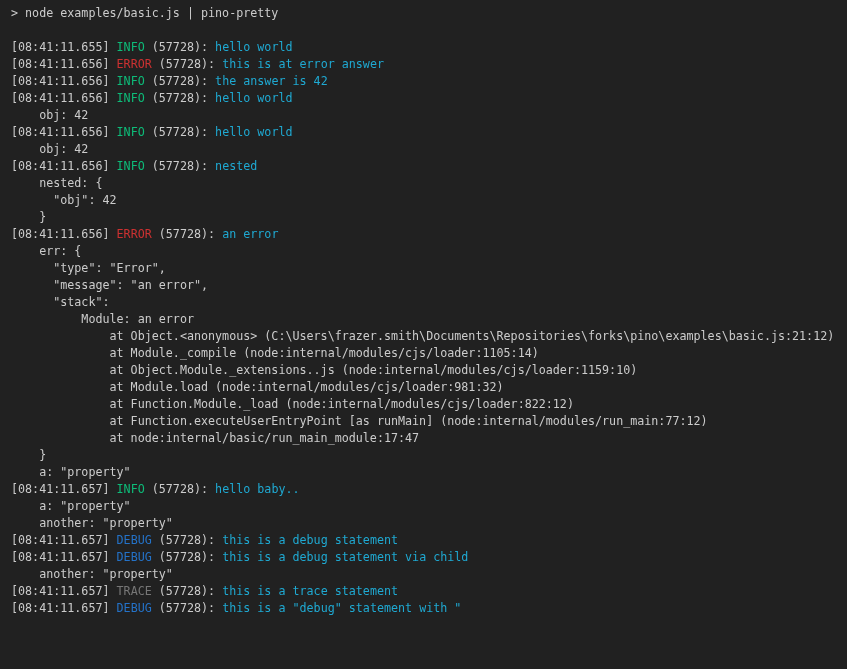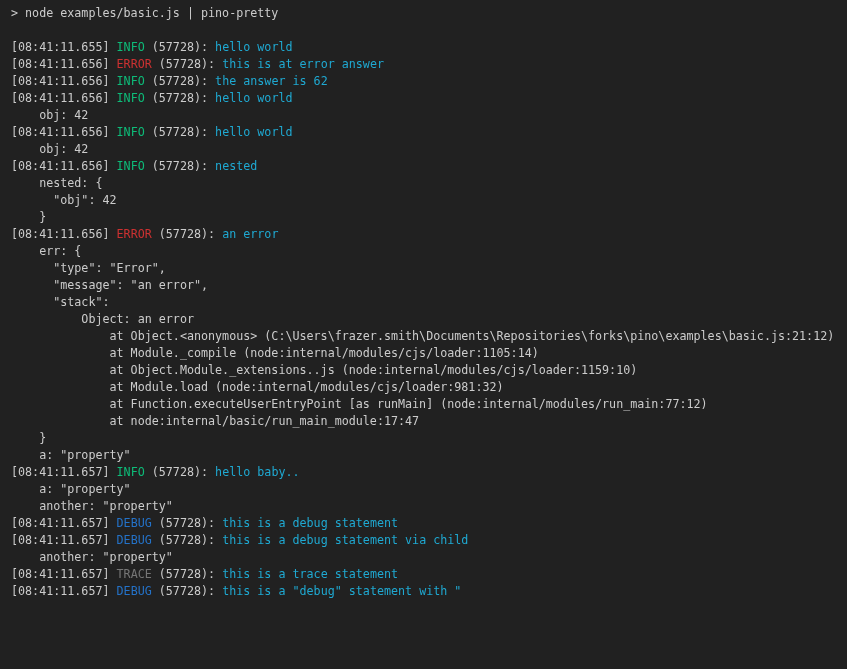--- a/index.html
+++ b/index.html
@@ -27,39 +27,40 @@
 </style>
 </head>
 <body style="background: rgb(33, 33, 33);">
 
 <div class="terminal" style="background: rgb(33, 33, 33);">
   <div id="terminal-output">
       <div class="line"><span style="color: rgb(204, 204, 204); text-align: center;">&gt; node examples/basic.js | pino-pretty</span></div>
       <div class="line"> </div>
       <div class="line"><span style="color: rgb(204, 204, 204);">[08:41:11.655] </span><span style="color: rgb(13, 188, 121);">INFO</span><span style="color: rgb(204, 204, 204);"> (57728): </span><span style="color: rgb(31, 169, 210);">hello world</span></div>
       <div class="line"><span style="color: rgb(204, 204, 204);">[08:41:11.656] </span><span style="color: rgb(205, 49, 49);">ERROR</span><span style="color: rgb(204, 204, 204);"> (57728): </span><span style="color: rgb(31, 169, 210);">this is at error answer</span></div>
-      <div class="line"><span style="color: rgb(204, 204, 204);">[08:41:11.656] </span><span style="color: rgb(13, 188, 121);">INFO</span><span style="color: rgb(204, 204, 204);"> (57728): </span><span style="color: rgb(31, 169, 210);">the answer is 62</span></div>
+      <div class="line"><span style="color: rgb(204, 204, 204);">[08:41:11.656] </span><span style="color: rgb(13, 188, 121);">INFO</span><span style="color: rgb(204, 204, 204);"> (57728): </span><span style="color: rgb(31, 169, 210);">the answer is 42</span></div>
       <div class="line"><span style="color: rgb(204, 204, 204);">[08:41:11.656] </span><span style="color: rgb(13, 188, 121);">INFO</span><span style="color: rgb(204, 204, 204);"> (57728): </span><span style="color: rgb(31, 169, 210);">hello world</span></div>
       <div class="line"><span style="color: rgb(204, 204, 204);">    obj: 42</span></div>
       <div class="line"><span style="color: rgb(204, 204, 204);">[08:41:11.656] </span><span style="color: rgb(13, 188, 121);">INFO</span><span style="color: rgb(204, 204, 204);"> (57728): </span><span style="color: rgb(31, 169, 210);">hello world</span></div>
       <div class="line"><span style="color: rgb(204, 204, 204);">    obj: 42</span></div>
       <div class="line"><span style="color: rgb(204, 204, 204);">[08:41:11.656] </span><span style="color: rgb(13, 188, 121);">INFO</span><span style="color: rgb(204, 204, 204);"> (57728): </span><span style="color: rgb(31, 169, 210);">nested</span></div>
       <div class="line"><span style="color: rgb(204, 204, 204);">    nested: {</span></div>
       <div class="line"><span style="color: rgb(204, 204, 204);">      "obj": 42</span></div>
       <div class="line"><span style="color: rgb(204, 204, 204);">    }</span></div>
       <div class="line"><span style="color: rgb(204, 204, 204);">[08:41:11.656] </span><span style="color: rgb(205, 49, 49);">ERROR</span><span style="color: rgb(204, 204, 204);"> (57728): </span><span style="color: rgb(31, 169, 210);">an error</span></div>
       <div class="line"><span style="color: rgb(204, 204, 204);">    err: {</span></div>
       <div class="line"><span style="color: rgb(204, 204, 204);">      "type": "Error",</span></div>
       <div class="line"><span style="color: rgb(204, 204, 204);">      "message": "an error",</span></div>
       <div class="line"><span style="color: rgb(204, 204, 204);">      "stack":</span></div>
-      <div class="line"><span style="color: rgb(204, 204, 204);">          Object: an error</span></div>
+      <div class="line"><span style="color: rgb(204, 204, 204);">          Module: an error</span></div>
       <div class="line"><span style="color: rgb(204, 204, 204);">              at Object.&lt;anonymous&gt; (C:\Users\frazer.smith\Documents\Repositories\forks\pino\examples\basic.js:21:12)</span></div>
       <div class="line"><span style="color: rgb(204, 204, 204);">              at Module._compile (node:internal/modules/cjs/loader:1105:14)</span></div>
       <div class="line"><span style="color: rgb(204, 204, 204);">              at Object.Module._extensions..js (node:internal/modules/cjs/loader:1159:10)</span></div>
       <div class="line"><span style="color: rgb(204, 204, 204);">              at Module.load (node:internal/modules/cjs/loader:981:32)</span></div>
+      <div class="line"><span style="color: rgb(204, 204, 204);">              at Function.Module._load (node:internal/modules/cjs/loader:822:12)</span></div>
       <div class="line"><span style="color: rgb(204, 204, 204);">              at Function.executeUserEntryPoint [as runMain] (node:internal/modules/run_main:77:12)</span></div>
       <div class="line"><span style="color: rgb(204, 204, 204);">              at node:internal/basic/run_main_module:17:47</span></div>
       <div class="line"><span style="color: rgb(204, 204, 204);">    }</span></div>
       <div class="line"><span style="color: rgb(204, 204, 204);">    a: "property"</span></div>
       <div class="line"><span style="color: rgb(204, 204, 204);">[08:41:11.657] </span><span style="color: rgb(13, 188, 121);">INFO</span><span style="color: rgb(204, 204, 204);"> (57728): </span><span style="color: rgb(31, 169, 210);">hello baby..</span></div>
       <div class="line"><span style="color: rgb(204, 204, 204);">    a: "property"</span></div>
       <div class="line"><span style="color: rgb(204, 204, 204);">    another: "property"</span></div>
       <div class="line"><span style="color: rgb(204, 204, 204);">[08:41:11.657] </span><span style="color: rgb(36, 114, 200);">DEBUG</span><span style="color: rgb(204, 204, 204);"> (57728): </span><span style="color: rgb(31, 169, 210);">this is a debug statement</span></div>
       <div class="line"><span style="color: rgb(204, 204, 204);">[08:41:11.657] </span><span style="color: rgb(36, 114, 200);">DEBUG</span><span style="color: rgb(204, 204, 204);"> (57728): </span><span style="color: rgb(31, 169, 210);">this is a debug statement via child</span></div>
       <div class="line"><span style="color: rgb(204, 204, 204);">    another: "property"</span></div>

